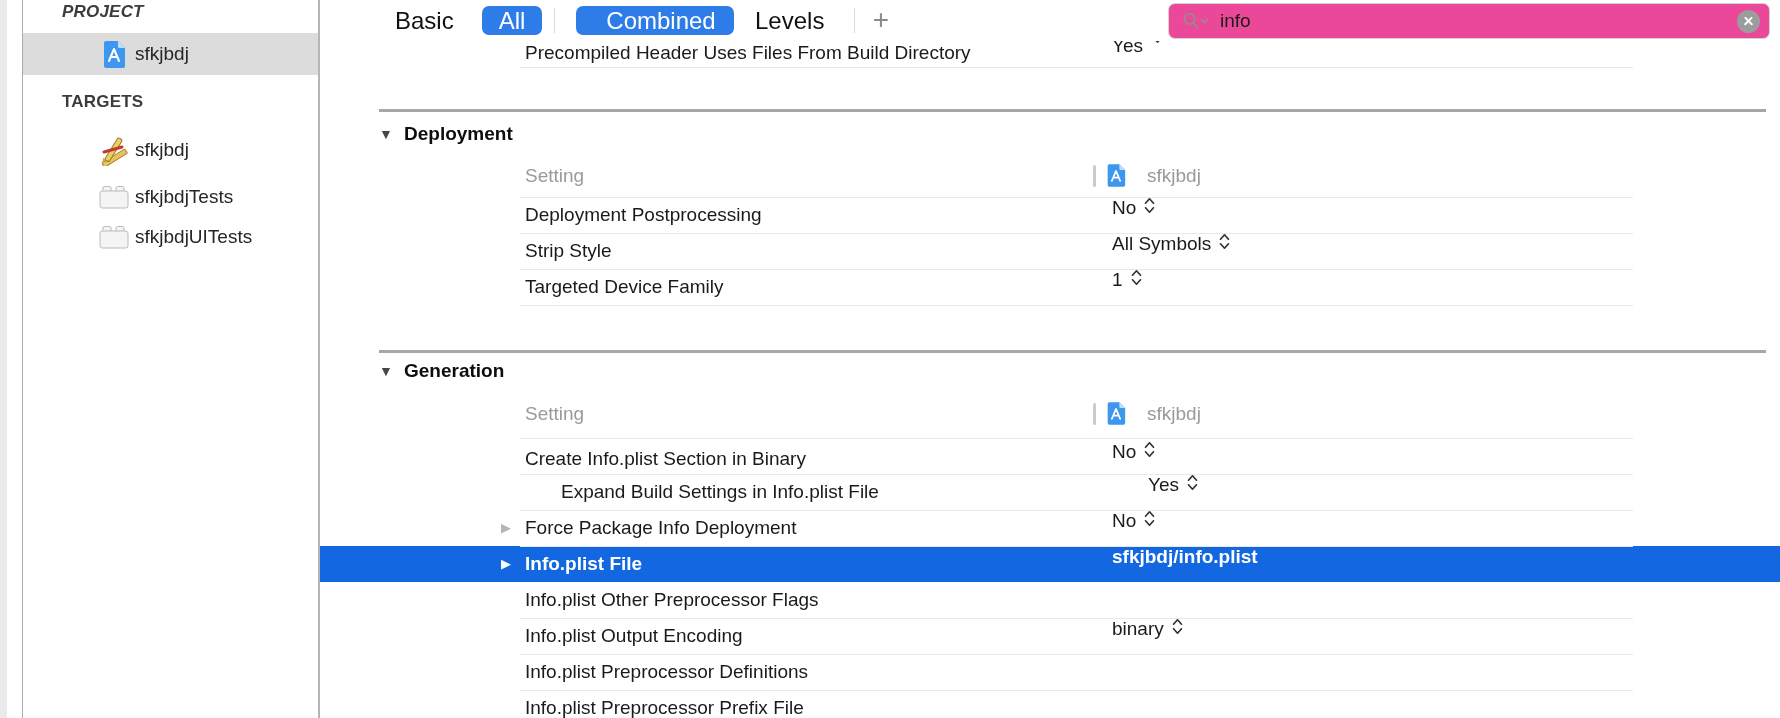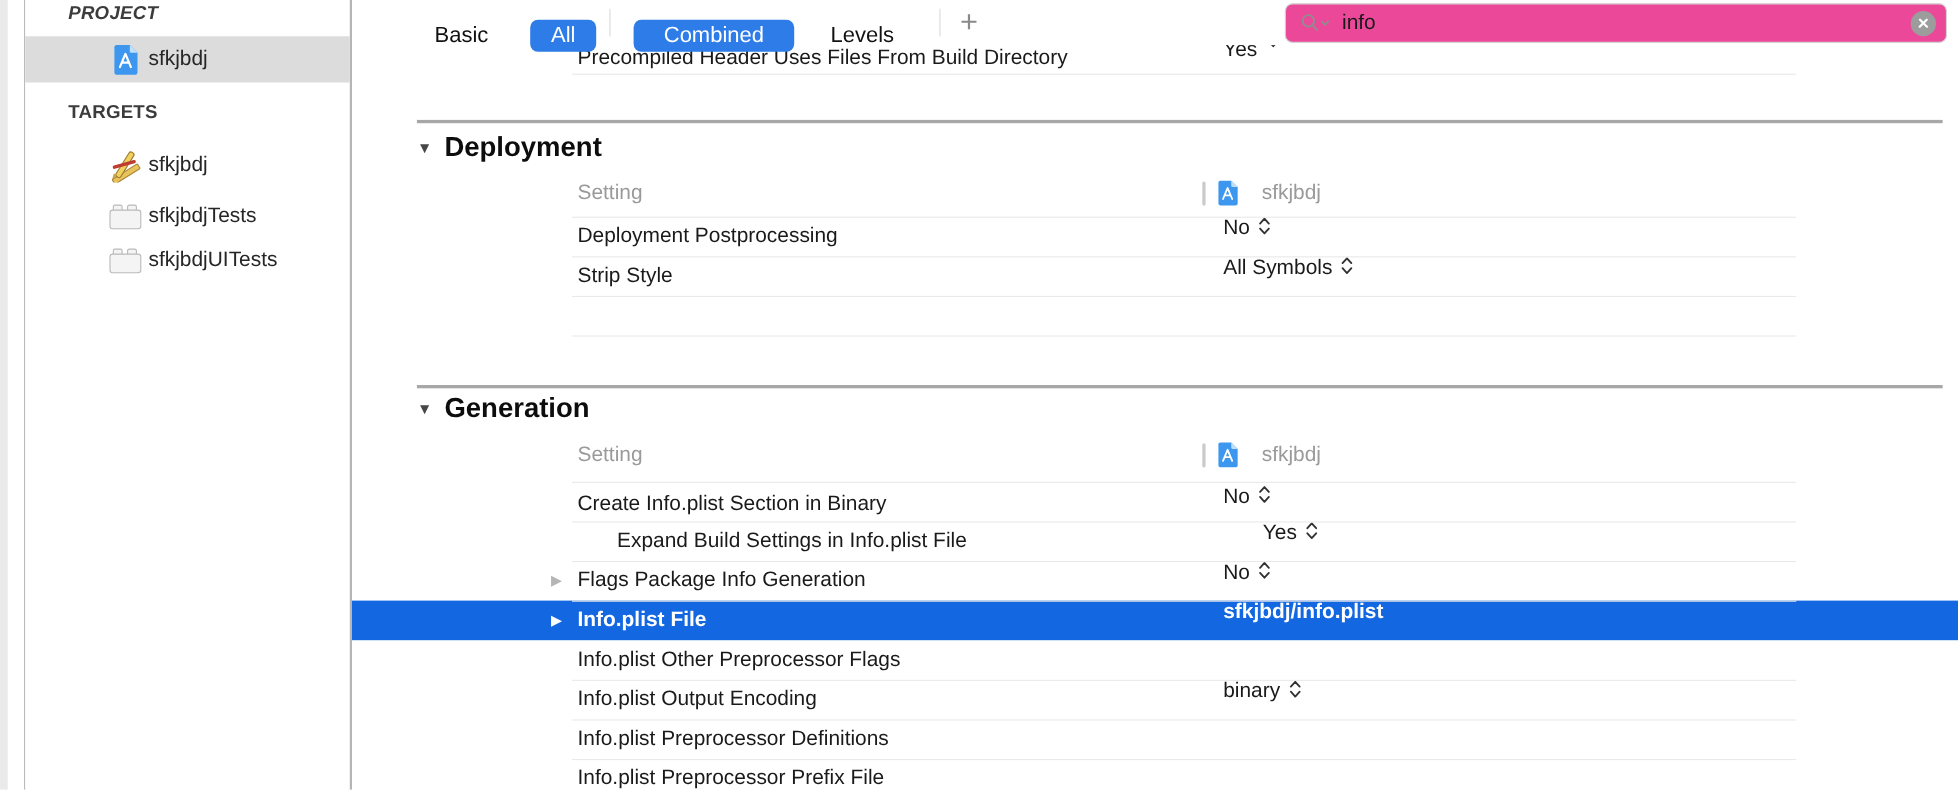--- a/index.html
+++ b/index.html
@@ -14,37 +14,37 @@
   .left-line{position:absolute;left:22px;top:0;width:1px;height:718px;background:#ababab;}
   .sidebar{position:absolute;left:23px;top:0;width:295px;height:718px;background:#ffffff;border-right:2px solid #b5b5b5;}
   .side-head{position:absolute;left:39px;font-size:17px;font-weight:bold;color:#3c3c3c;letter-spacing:.2px;}
   .side-row{position:absolute;left:0;width:100%;height:42px;display:flex;align-items:center;}
   .side-row.selected{background:#dcdcdc;}
   .side-row .ic{position:absolute;left:74px;display:flex;align-items:center;justify-content:center;width:34px;height:34px;}
   .side-row .lbl{position:absolute;left:112px;font-size:19px;color:#262626;white-space:nowrap;}
   
   .main{position:absolute;left:320px;top:0;right:0;height:718px;}
   .toolbar{position:absolute;left:0;top:0;right:0;height:41px;background:#ffffff;z-index:5;}
-  .tab{position:absolute;top:18px;height:29px;line-height:29px;font-size:20px;color:#111;white-space:nowrap;}
+  .tab{position:absolute;top:6px;height:29px;line-height:29px;font-size:24px;color:#111;white-space:nowrap;}
   .tab.pill{background:#2d7ce8;color:#ffffff;border-radius:7px;text-align:center;}
   .tb-sep{position:absolute;top:8px;width:1px;height:25px;background:#d9d9d9;}
   .plus-btn{position:absolute;top:1px;width:26px;height:38px;font-size:28px;font-weight:300;color:#8a8a8a;text-align:center;line-height:38px;}
   .search{position:absolute;left:848px;top:3px;width:602px;height:36px;box-sizing:border-box;border:1px solid #d3d3d3;border-radius:7px;background:#ec4899;display:flex;align-items:center;}
   .search .mag{margin-left:12px;display:flex;align-items:center;}
   .search .q{margin-left:9px;font-size:19px;color:#1a1a1a;flex:1;}
   .search .clear{width:23px;height:23px;border-radius:50%;background:#9c9c9c;margin-right:9px;position:relative;flex:0 0 auto;}
   .search .clear::before,.search .clear::after{content:"";position:absolute;left:6px;top:10.5px;width:11px;height:2.4px;background:#fff;border-radius:1px;}
   .search .clear::before{transform:rotate(45deg);}
   .search .clear::after{transform:rotate(-45deg);}
   
   .bs-table{position:absolute;left:0;top:41px;right:0;bottom:0;overflow:hidden;background:#fff;}
   .thick-line{position:absolute;left:59px;width:1387px;height:3px;background:#a7a7a7;}
   .sec-head{position:absolute;left:0;height:26px;line-height:26px;white-space:nowrap;}
   .sec-head .tri{position:absolute;left:59px;top:0;font-size:14px;color:#474747;}
-  .sec-head .t{position:absolute;left:84px;font-size:25px;font-weight:bold;color:#0d0d0d;}
+  .sec-head .t{position:absolute;left:84px;font-size:19px;font-weight:bold;color:#0d0d0d;}
   .col-head{position:absolute;left:0;right:0;height:36px;}
   .col-head .setting{position:absolute;left:205px;line-height:36px;font-size:19px;color:#9a9a9a;}
   .col-head .bar{position:absolute;left:773px;top:7px;width:3px;height:22px;background:#cbcbcb;border-radius:2px;}
   .col-head .tname{position:absolute;left:827px;line-height:36px;font-size:19px;color:#9a9a9a;}
   .col-head .ticon{position:absolute;left:786px;top:5px;}
   .row{position:absolute;left:0;right:0;height:36px;}
   .row .lbl{position:absolute;left:205px;line-height:36px;font-size:19px;color:#1a1a1a;white-space:nowrap;}
   .row .disc{position:absolute;left:181px;top:0;line-height:36px;font-size:13px;color:#b5b5b5;}
   .row .val{position:absolute;left:792px;top:0;height:36px;display:flex;align-items:flex-start;gap:8px;font-size:19px;color:#1a1a1a;white-space:nowrap;}
   .row.selected{background:#1368e1;}
@@ -150,20 +150,30 @@
       <div class="row" style="top: 192px;">
         <span class="lbl">Strip Style</span>
         <span class="val">
           <span class="vtxt">All Symbols</span>
           <svg width="11" height="17" viewBox="0 0 11 17">
             <path d="M1.5 6.2 L5.5 1.8 L9.5 6.2" fill="none" stroke="#333" stroke-width="1.7" stroke-linecap="round" stroke-linejoin="round"></path>
             <path d="M1.5 10.8 L5.5 15.2 L9.5 10.8" fill="none" stroke="#333" stroke-width="1.7" stroke-linecap="round" stroke-linejoin="round"></path>
           </svg>
         </span>
       </div>
+      <div class="row" style="top: 228px;">
+        <span class="lbl">Targeted Device Family</span>
+        <span class="val">
+          <span class="vtxt">1</span>
+          <svg width="11" height="17" viewBox="0 0 11 17">
+            <path d="M1.5 6.2 L5.5 1.8 L9.5 6.2" fill="none" stroke="#333" stroke-width="1.7" stroke-linecap="round" stroke-linejoin="round"></path>
+            <path d="M1.5 10.8 L5.5 15.2 L9.5 10.8" fill="none" stroke="#333" stroke-width="1.7" stroke-linecap="round" stroke-linejoin="round"></path>
+          </svg>
+        </span>
+      </div>
       <div class="sep" style="top: 156px;"></div>
       <div class="sep" style="top: 192px;"></div>
       <div class="sep" style="top: 228px;"></div>
       <div class="sep" style="top: 264px;"></div>
       <div class="thick-line" style="top: 309px;"></div>
       <div class="sec-head" style="top: 317px;">
         <span class="tri">▼</span>
         <span class="t">Generation</span>
       </div>
       <div class="col-head" style="top: 355px;">
@@ -191,21 +201,21 @@
         <span class="val">
           <span class="vtxt">Yes</span>
           <svg width="11" height="17" viewBox="0 0 11 17">
             <path d="M1.5 6.2 L5.5 1.8 L9.5 6.2" fill="none" stroke="#333" stroke-width="1.7" stroke-linecap="round" stroke-linejoin="round"></path>
             <path d="M1.5 10.8 L5.5 15.2 L9.5 10.8" fill="none" stroke="#333" stroke-width="1.7" stroke-linecap="round" stroke-linejoin="round"></path>
           </svg>
         </span>
       </div>
       <div class="row" style="top: 469px;">
         <span class="disc">▶</span>
-        <span class="lbl">Flags Package Info Generation</span>
+        <span class="lbl">Force Package Info Deployment</span>
         <span class="val">
           <span class="vtxt">No</span>
           <svg width="11" height="17" viewBox="0 0 11 17">
             <path d="M1.5 6.2 L5.5 1.8 L9.5 6.2" fill="none" stroke="#333" stroke-width="1.7" stroke-linecap="round" stroke-linejoin="round"></path>
             <path d="M1.5 10.8 L5.5 15.2 L9.5 10.8" fill="none" stroke="#333" stroke-width="1.7" stroke-linecap="round" stroke-linejoin="round"></path>
           </svg>
         </span>
       </div>
       <div class="row selected" style="top: 505px;">
         <span class="disc">▶</span>
@@ -248,21 +258,21 @@
       <div class="sep" style="top: 505px;"></div>
       <div class="sep" style="top: 577px;"></div>
       <div class="sep" style="top: 613px;"></div>
       <div class="sep" style="top: 649px;"></div>
     </div>
 
   <div class="toolbar">
     <div class="tab" style="left:75px;">Basic</div>
     <div class="tab pill" style="left:162px;width:60px;">All</div>
     <div class="tb-sep" style="left:234px;"></div>
-    <div class="tab pill" style="left:256px;width:146px;">Combined</div>
+    <div class="tab pill" style="left:256px;width:146px;padding-left:12px;">Combined</div>
     <div class="tab" style="left:435px;">Levels</div>
     <div class="tb-sep" style="left:534px;"></div>
     <div class="plus-btn" style="left:548px;">+</div>
 
     <div class="search">
       <span class="mag">
         <svg width="30" height="20" viewBox="0 0 30 20">
           <circle cx="8.5" cy="8" r="5.2" fill="none" stroke="#8e8e8e" stroke-width="1.7"></circle>
           <path d="M12.4 12 L16.5 16.3" stroke="#8e8e8e" stroke-width="1.7" stroke-linecap="round"></path>
           <path d="M20.5 8.5 l3 3.2 3-3.2" fill="none" stroke="#8e8e8e" stroke-width="1.6" stroke-linecap="round" stroke-linejoin="round"></path>

